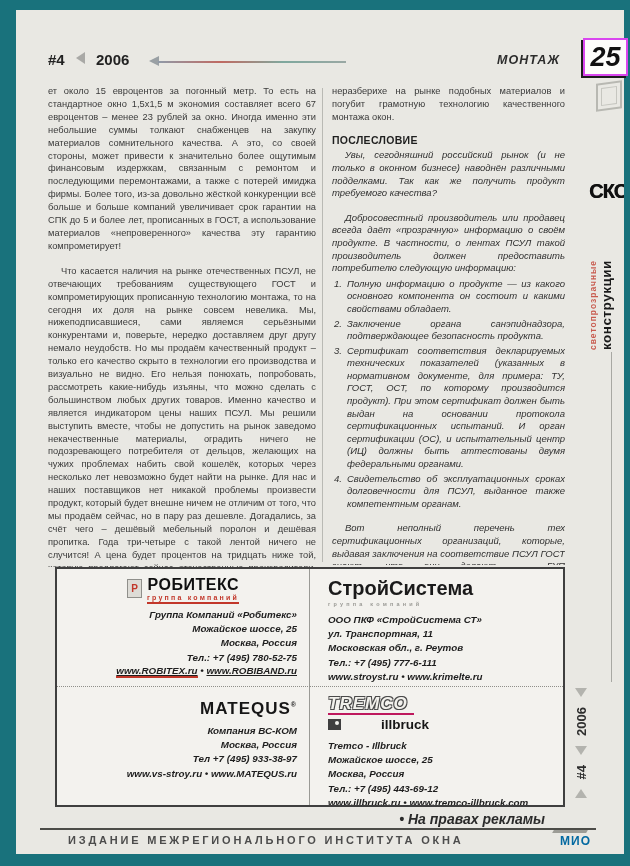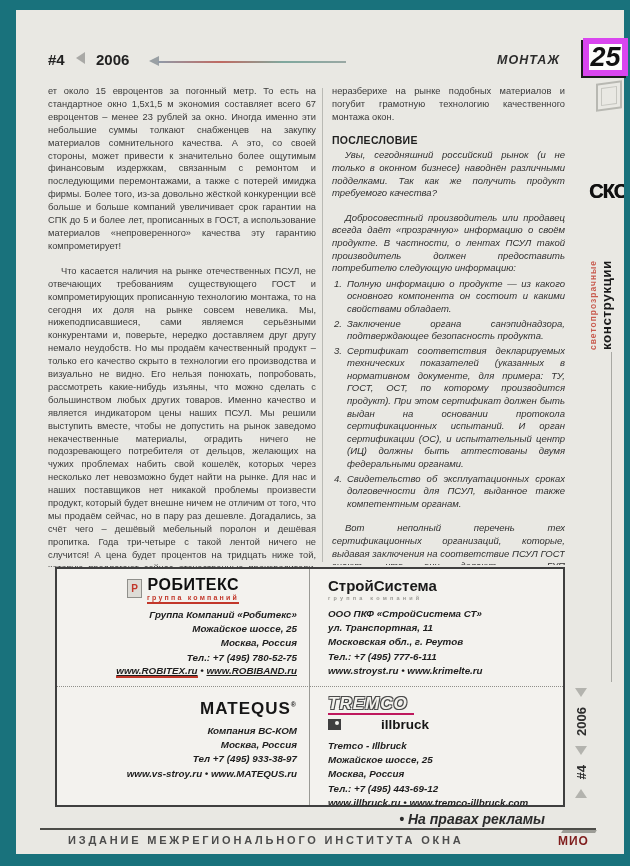--- a/index.html
+++ b/index.html
@@ -20,21 +20,21 @@
   .hd-issue { position:absolute; left:48px; top:51px; font-size:15px; font-weight:bold; color:#222; }
   .tri-left { position:absolute; width:0; height:0; border-top:6px solid transparent; border-bottom:6px solid transparent; border-right:9px solid #a9a9a6; }
   .hd-tri1 { left:76px; top:52px; }
   .hd-year { position:absolute; left:96px; top:51px; font-size:15px; font-weight:bold; color:#222; }
   .hd-arrow-line { position:absolute; left:158px; top:61px; width:188px; height:2px;
     background:linear-gradient(90deg,#8f9aa8,#c06a62,#7fa89e,#9aa8a4); }
   .hd-arrow-head { left:149px; top:56px; border-top-width:5px; border-bottom-width:5px; border-right:10px solid #9aa0a4; }
   .hd-section { position:absolute; left:468px; top:53px; width:92px; text-align:right;
     font-size:12.5px; font-style:italic; font-weight:600; letter-spacing:1px; color:#2c2c2c; }
   .pagenum-box { position:absolute; left:583px; top:38px; width:45px; height:38px; background:#fdfdfb;
-    border:6px solid #d946ef; display:flex; align-items:center; justify-content:center; z-index:6;
+    border:2px solid #d946ef; display:flex; align-items:center; justify-content:center; z-index:6;
     box-shadow:-2px 2px 0 #1c1c1c; }
   .pagenum-box span { font-size:27px; font-weight:900; font-style:italic; color:#111; }
   .window-icon { position:absolute; left:596px; top:82px; width:26px; height:28px;
     border:2px solid #b8b8b2; transform:skewY(-8deg); background:transparent; }
   .window-icon::after { content:""; position:absolute; left:3px; top:3px; right:3px; bottom:3px; border:1px solid #c6c6c0; }
 
   
   .sks-logo { position:absolute; left:589px; top:180px; font-size:20px; font-weight:900; letter-spacing:-1px;
     color:#101010; text-shadow:0.6px 0 #101010; }
   .vert-title { position:absolute; left:588px; top:218px; height:132px; display:flex; flex-direction:row; gap:1px; }
@@ -80,21 +80,21 @@
   .rob-logo { display:flex; align-items:flex-start; gap:5px; }
   .rob-icon { width:15px; height:19px; border:1px solid #8f8f8a; background:#dddcd6; color:#c2372a;
     font-size:10px; font-weight:900; display:flex; align-items:center; justify-content:center; margin-top:2px; }
   .rob-name { font-size:16px; font-weight:900; letter-spacing:.5px; color:#101010; line-height:16px; }
   .rob-sub { font-size:7px; font-weight:bold; letter-spacing:2.2px; color:#c2372a;
     border-bottom:2px solid #c2372a; padding-bottom:1px; margin-top:1px; white-space:nowrap; }
   .rob-web { font-size:9.8px; font-weight:bold; font-style:italic; }
   .rob-web .u1 { text-decoration:underline; border-bottom:2px solid #c2372a; }
   .rob-web .u2 { text-decoration:underline; }
 
-  .str-logo { font-size:15px; font-weight:900; color:#1a1a1a; }
+  .str-logo { font-size:20px; font-weight:900; color:#1a1a1a; }
   .str-sub { font-size:5.5px; letter-spacing:3.2px; color:#9a9a95; font-weight:bold; margin:1px 0 6px; white-space:nowrap; }
   .pad-l { padding-left:18px; }
 
   .mat-logo { font-size:17px; font-weight:900; letter-spacing:1px; color:#161616; margin:4px 0 5px; }
   .mat-logo sup { font-size:7px; }
 
   .trm-logo { display:inline-block; font-size:17px; font-weight:900; font-style:italic; letter-spacing:1px;
     color:#f2f1ec; text-shadow:-1px -1px 0 #4a4a4a, 1px -1px 0 #4a4a4a, -1px 1px 0 #4a4a4a, 1px 1px 0 #4a4a4a;
     padding-right:6px; border-bottom:2px solid #be185d; line-height:18px; }
   .trm-row { display:flex; align-items:center; gap:4px; margin:2px 0 7px; }
@@ -102,21 +102,21 @@
   .trm-icon::after { content:""; position:absolute; right:2px; top:2px; width:4px; height:4px; background:#f3f2ee; border-radius:50%; }
   .trm-brand { font-size:13.5px; font-weight:900; color:#161616;margin-left:36px; }
 
   .ad-disclaimer { position:absolute; left:380px; top:811px; width:165px; text-align:right;
     font-size:14px; font-weight:bold; font-style:italic; color:#2a2a2a; z-index:2; }
 
   
   .footer-line { position:absolute; left:40px; top:828px; width:556px; height:2px; background:#4c4c48; }
   .footer-text { position:absolute; left:68px; top:834px; font-size:11px; font-weight:600;
     letter-spacing:2.8px; color:#4c4c4c; }
-  .mio-logo { position:absolute; left:549px; top:830px; width:42px; text-align:left; color:#7f1d1d;margin-left:9px; }
+  .mio-logo { position:absolute; left:549px; top:830px; width:42px; text-align:right; color:#0369a1; }
   .mio-logo .bar { width:34px; height:3px; background:#9c9c96; margin:0 auto 1px; transform:skewX(-30deg); }
   .mio-logo .txt { font-size:12px; font-weight:900; letter-spacing:1px; }
 </style>
 </head>
 <body>
 
 <div id="scan">
 
   <div class="frame top"></div>
   <div class="frame left"></div>

